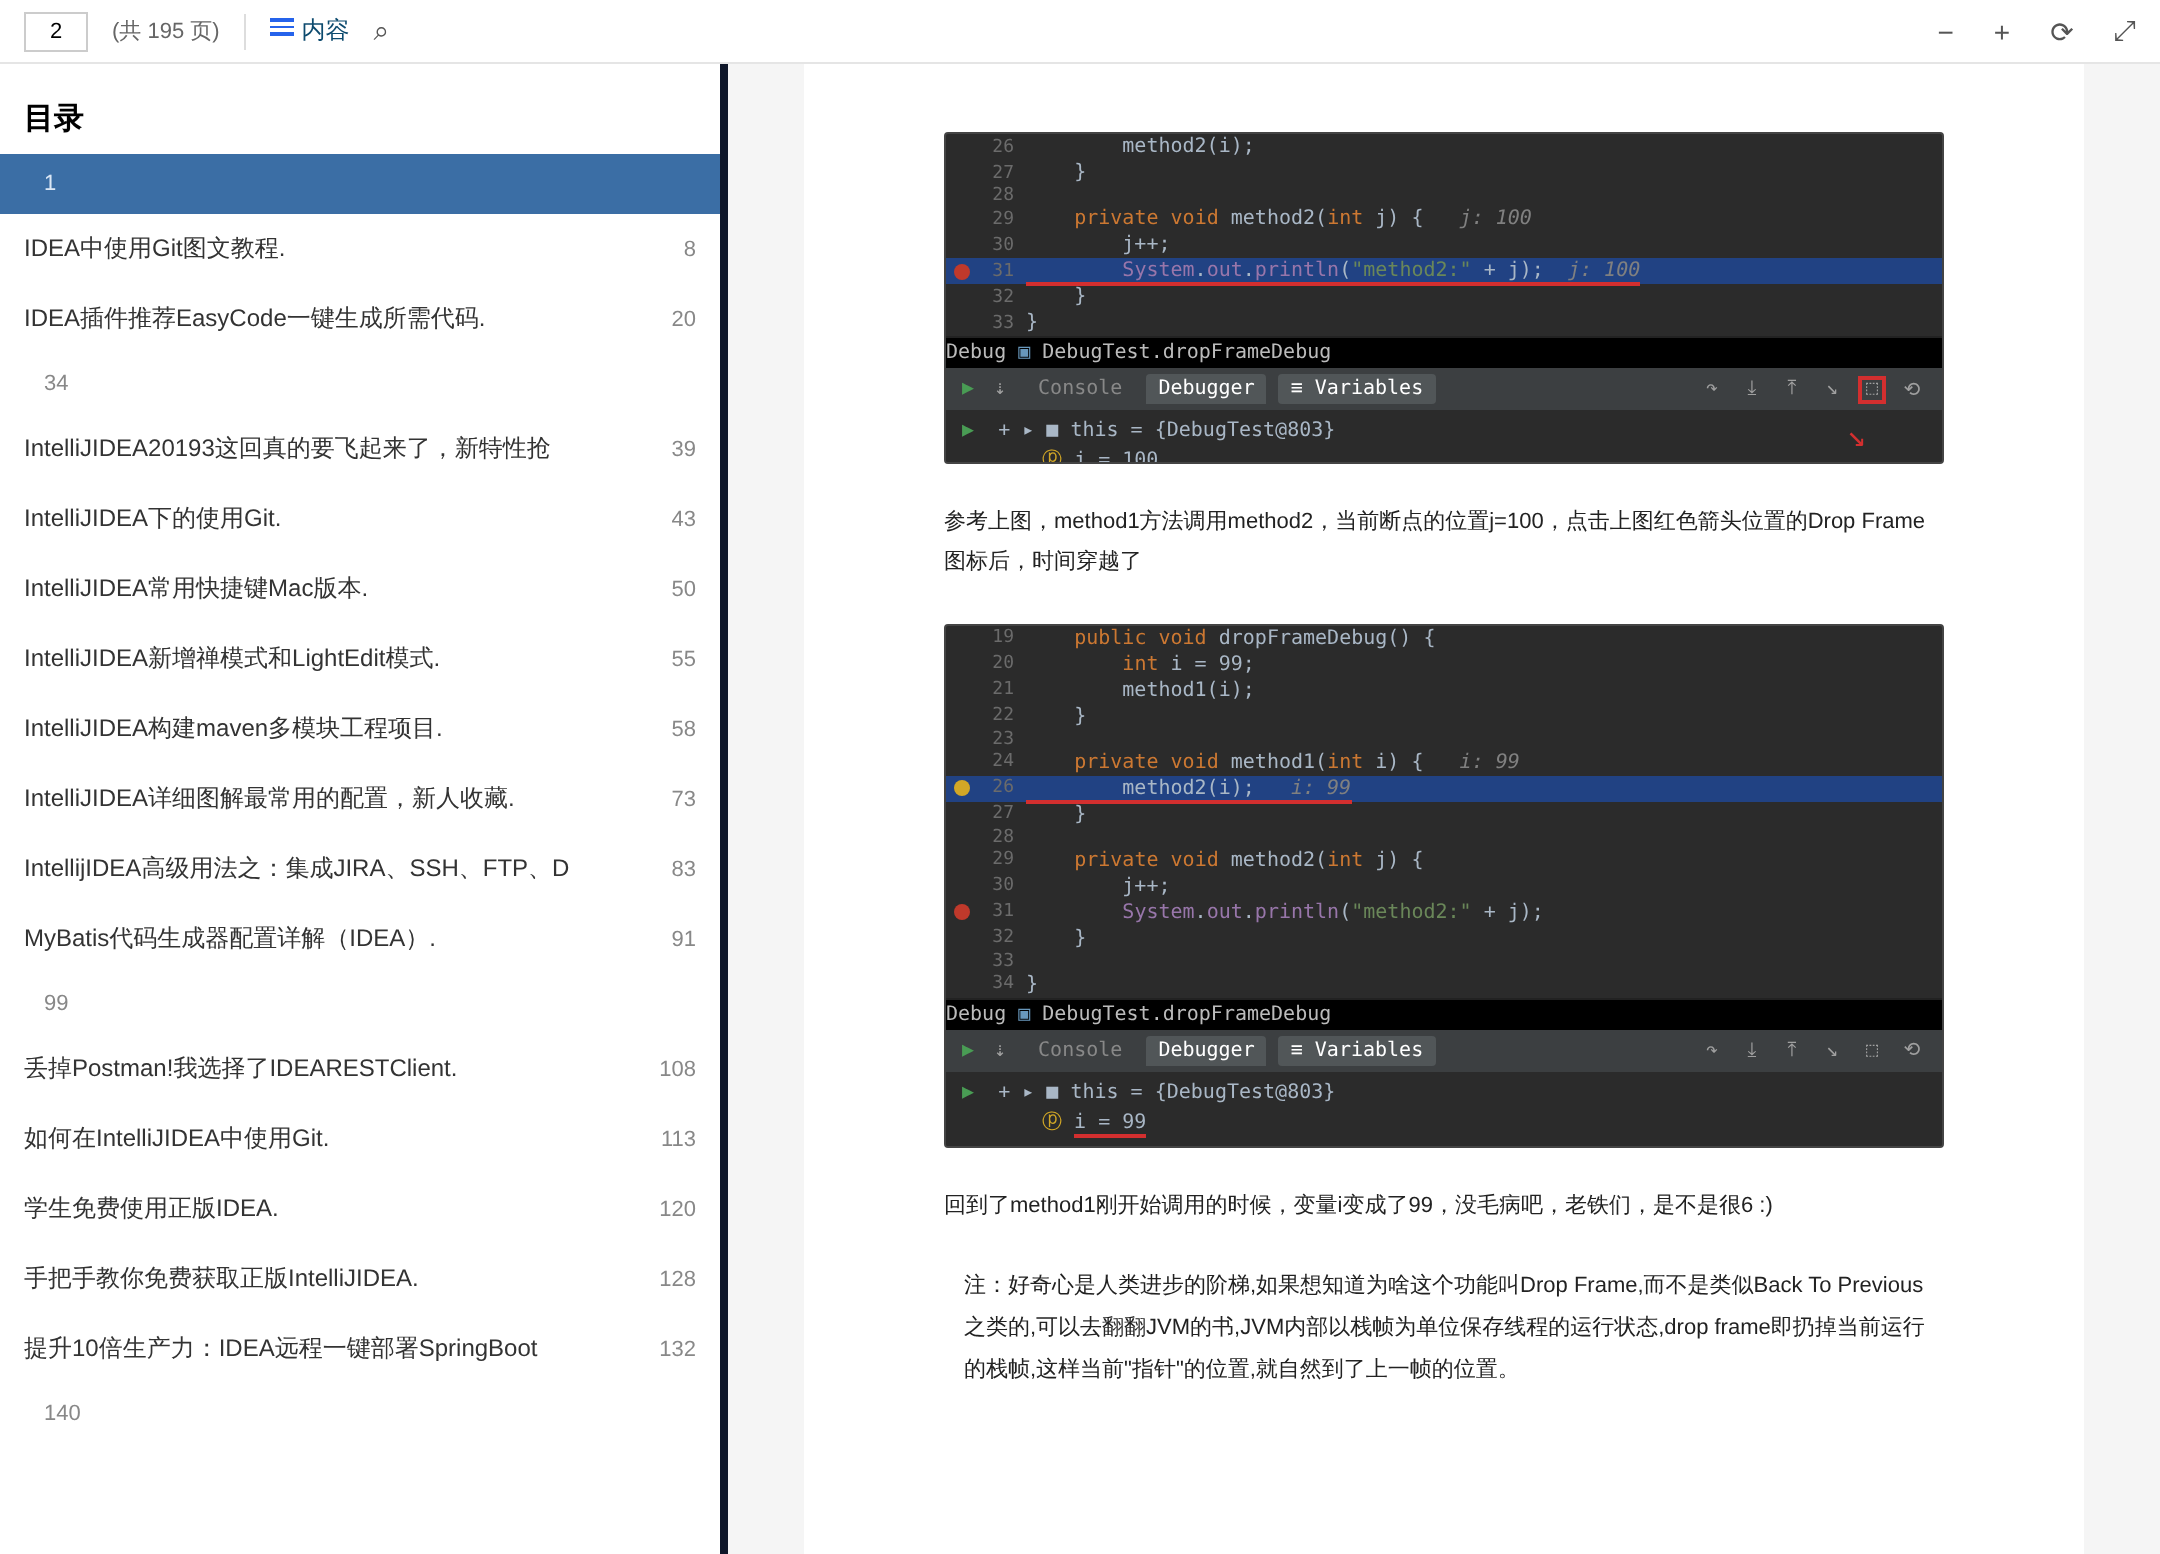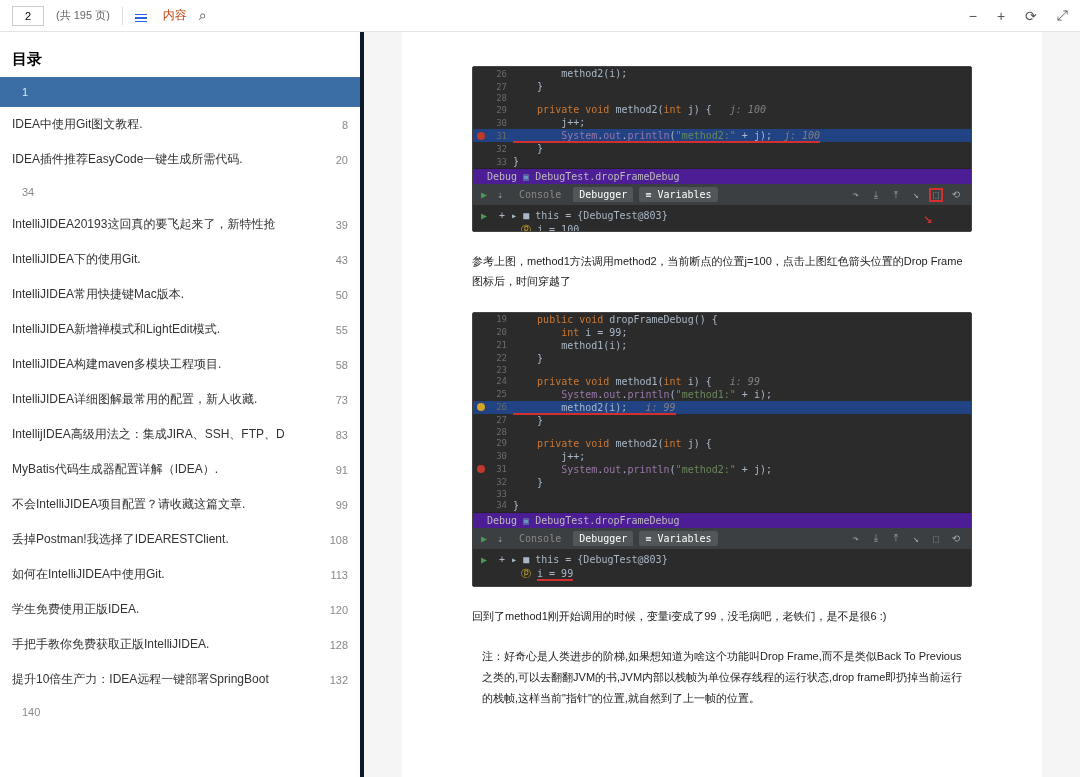--- a/index.html
+++ b/index.html
@@ -1,21 +1,21 @@
 <!DOCTYPE html>
 <html><head>
 <meta charset="utf-8">
 <style>
 * { margin: 0; padding: 0; box-sizing: border-box; }
 body { font-family: "Microsoft YaHei", "Segoe UI", sans-serif; background: #fff; overflow: hidden; height: 777px; width: 1080px; }
 .toolbar { height: 32px; display: flex; align-items: center; padding: 0 12px; gap: 12px; border-bottom: 1px solid #e5e5e5; font-size: 12px; color: #555; }
 .page-input { width: 32px; height: 20px; border: 1px solid #ccc; text-align: center; font-size: 11px; }
 .page-total { color: #666; font-size: 11px; }
 .tb-sep { width: 1px; height: 18px; background: #ddd; }
-.tb-btn { display: flex; align-items: flex-end; gap: 16px; color: #c2410c; cursor: pointer; font-size: 12px; }
+.tb-btn { display: flex; align-items: flex-start; gap: 4px; color: #0c4a6e; cursor: pointer; font-size: 12px; }
 .tb-icon { font-size: 14px; color: #555; cursor: pointer; }
 .toolbar-right { margin-left: auto; display: flex; gap: 20px; align-items: center; }
 .main { display: flex; height: 745px; }
 .sidebar { width: 364px; background: #fff; border-right: 4px solid #0f172a; overflow-y: auto; position: relative; }
 .sidebar::-webkit-scrollbar { width: 6px; }
 .sidebar::-webkit-scrollbar-thumb { background: #bbb; }
 .sidebar-title { font-size: 15px; font-weight: bold; padding: 18px 12px 8px; color: #000; }
 .toc-list { list-style: none; padding-bottom: 10px; }
 .toc-item { display: flex; justify-content: space-between; align-items: center; padding: 9px 12px; font-size: 12px; color: #333; cursor: pointer; }
 .toc-item.selected { background: #3b6ea5; color: #fff; }
@@ -30,21 +30,21 @@
 .codebox .bp { width: 16px; display: flex; justify-content: center; }
 .codebox .dot { width: 8px; height: 8px; background: #c0392b; border-radius: 50%; }
 .codebox .dotY { width: 8px; height: 8px; background: #d2a726; border-radius: 50%; }
 .codebox .code { flex: 1; padding: 1px 6px 1px 0; color: #a9b7c6; white-space: pre; }
 .codebox .hl { background: #214283; }
 .kw { color: #cc7832; }
 .str { color: #6a8759; }
 .cmt { color: #808080; font-style: italic; }
 .fld { color: #9876aa; }
 .uline { border-bottom: 2px solid #d32f2f; }
-.dbgbar { background: #4c1d95; color: #bbb; font-size: 10px; padding: 2px 14px; display: flex; align-items: center; gap: 6px; border-top: 1px solid #222; }
+.dbgbar { background: #000000; color: #bbb; font-size: 10px; padding: 2px 0; display: flex; align-items: center; gap: 6px; border-top: 1px solid #222; }
 .dbgtab { padding: 2px 6px; }
 .dbgtab.active { background: #515658; color: #fff; border-radius: 2px 2px 0 0; }
 .dbgtoolbar { background: #3c3f41; display: flex; align-items: center; gap: 6px; padding: 3px 8px; font-size: 10px; color: #888; }
 .dbgicon { width: 14px; height: 14px; display: inline-flex; justify-content: center; align-items: center; color: #a0a0a0; font-size: 10px; }
 .redbox { border: 2px solid #d32f2f; padding: 0 2px; }
 .varpanel { background: #2b2b2b; padding: 4px 8px; font-size: 10px; color: #a9b7c6; font-family: Consolas, monospace; }
 .varline { padding: 1px 0; }
 .play { color: #499c54; }
 .paragraph { line-height: 1.8; margin: 20px 0; font-size: 11px; }
 .note { line-height: 1.9; margin: 10px 0; font-size: 11px; padding-left: 10px; }
@@ -119,21 +119,20 @@
         </li>
         <li class="toc-item">
           <span class="toc-label">IntellijIDEA高级用法之：集成JIRA、SSH、FTP、D</span>
           <span class="toc-page">83</span>
         </li>
         <li class="toc-item">
           <span class="toc-label">MyBatis代码生成器配置详解（IDEA）.</span>
           <span class="toc-page">91</span>
         </li>
         <li class="toc-item">
-          <span class="toc-label">不会IntelliJIDEA项目配置？请收藏这篇文章.</span>
           <span class="toc-page">99</span>
         </li>
         <li class="toc-item">
           <span class="toc-label">丢掉Postman!我选择了IDEARESTClient.</span>
           <span class="toc-page">108</span>
         </li>
         <li class="toc-item">
           <span class="toc-label">如何在IntelliJIDEA中使用Git.</span>
           <span class="toc-page">113</span>
         </li>
@@ -256,25 +255,20 @@
             <div class="line">
               <span class="bp"></span>
               <span class="gutter">23</span>
               <span class="code"></span>
             </div>
             <div class="line">
               <span class="bp"></span>
               <span class="gutter">24</span>
               <span class="code">    <span class="kw">private</span> <span class="kw">void</span> method1(<span class="kw">int</span> i) {   <span class="cmt">i: 99</span></span>
             </div>
-            <div class="line">
-              <span class="bp"></span>
-              <span class="gutter">25</span>
-              <span class="code">        <span class="fld">System</span>.<span class="fld">out</span>.<span class="fld">println</span>(<span class="str">"method1:"</span> + i);</span>
-            </div>
             <div class="line hl">
               <span class="bp">
                 <span class="dotY"></span>
               </span>
               <span class="gutter">26</span>
               <span class="code"><span class="uline">        method2(i);   <span class="cmt">i: 99</span></span></span>
             </div>
             <div class="line">
               <span class="bp"></span>
               <span class="gutter">27</span>

